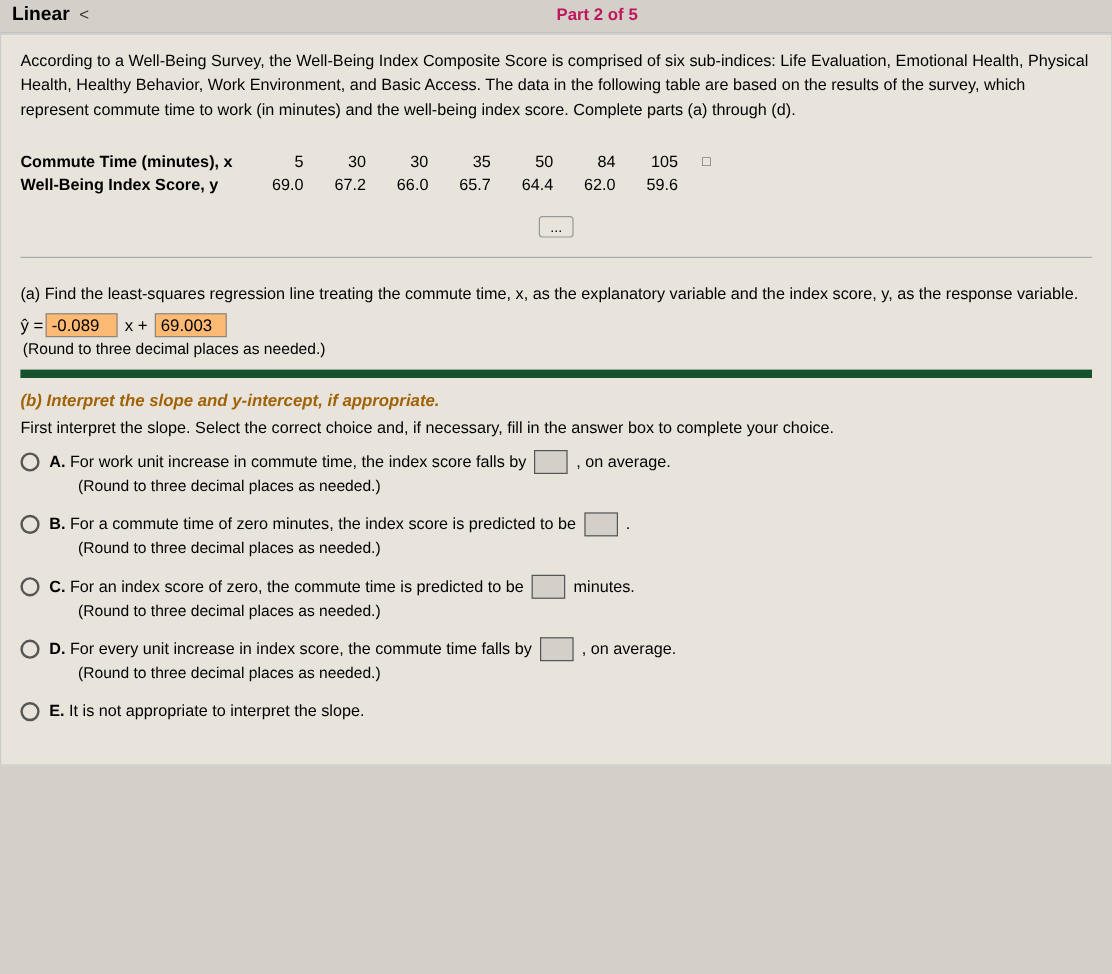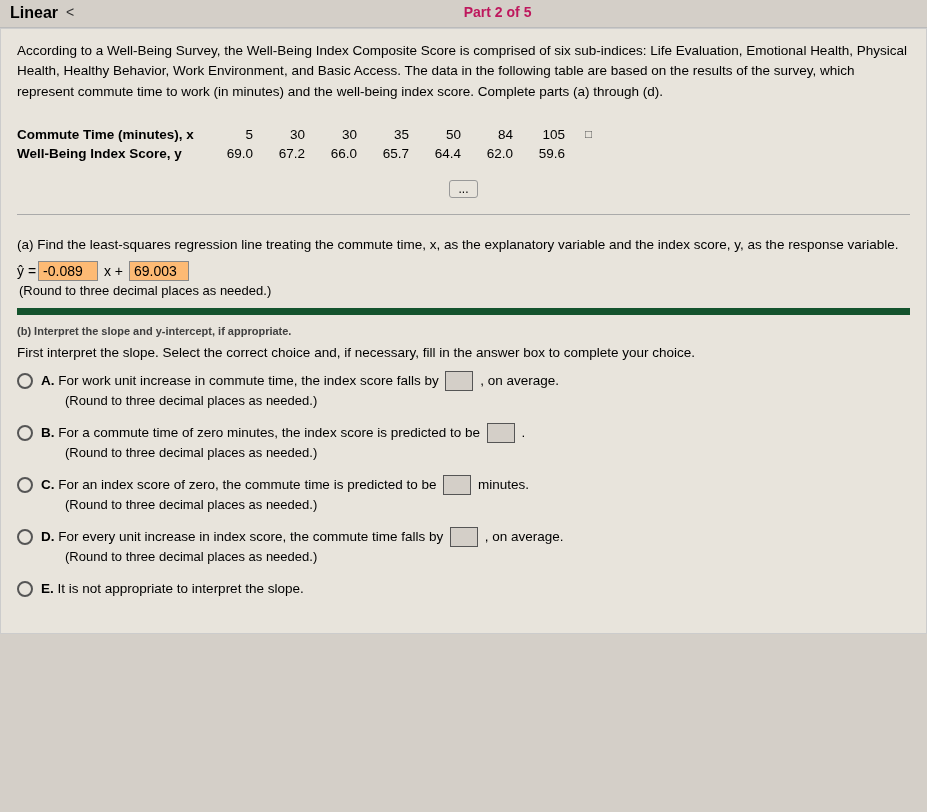--- a/index.html
+++ b/index.html
@@ -114,24 +114,25 @@
     .section {
       padding: 10px 0;
       border-bottom: 7px solid #14532d;
     }
 
     .section:last-child {
       border-bottom: none;
     }
 
     .section-title {
-      font-size: 11px;
+      font-size: 14px;
       font-weight: bold;
       margin-bottom: 6px;
-      color: #404040;
+      color: #a16207;
+      font-style: italic;
     }
 
     .section-body {
       font-size: 13.5px;
       color: #000;
       line-height: 1.5;
     }
 
     .equation {
       display: inline-flex;

